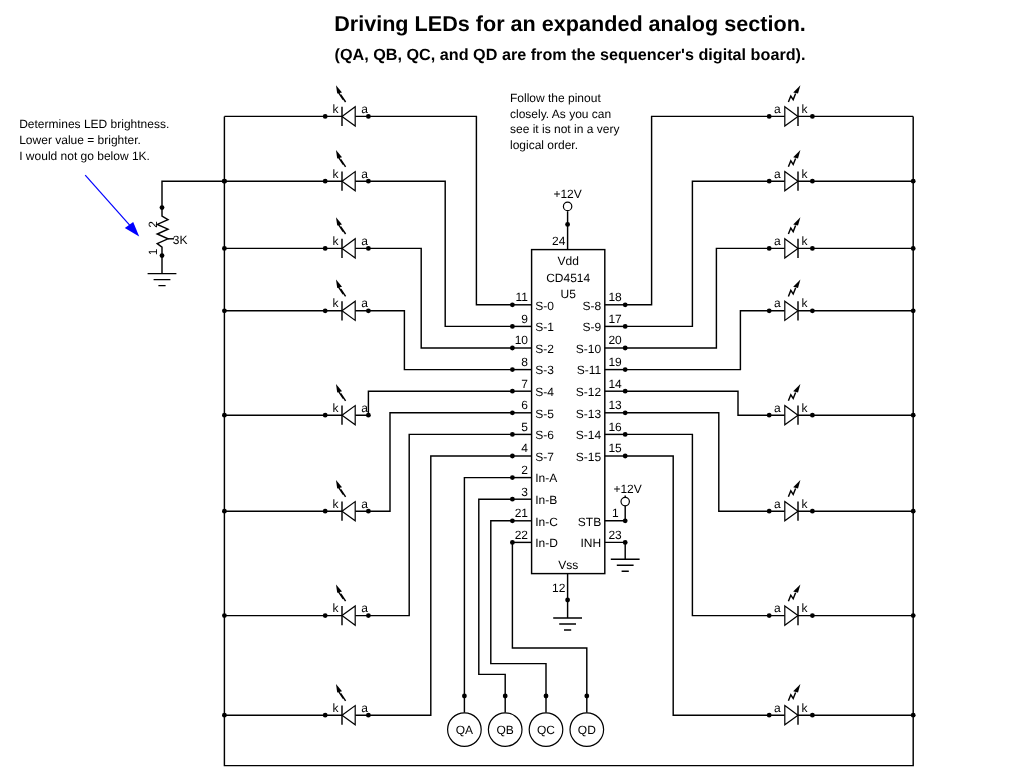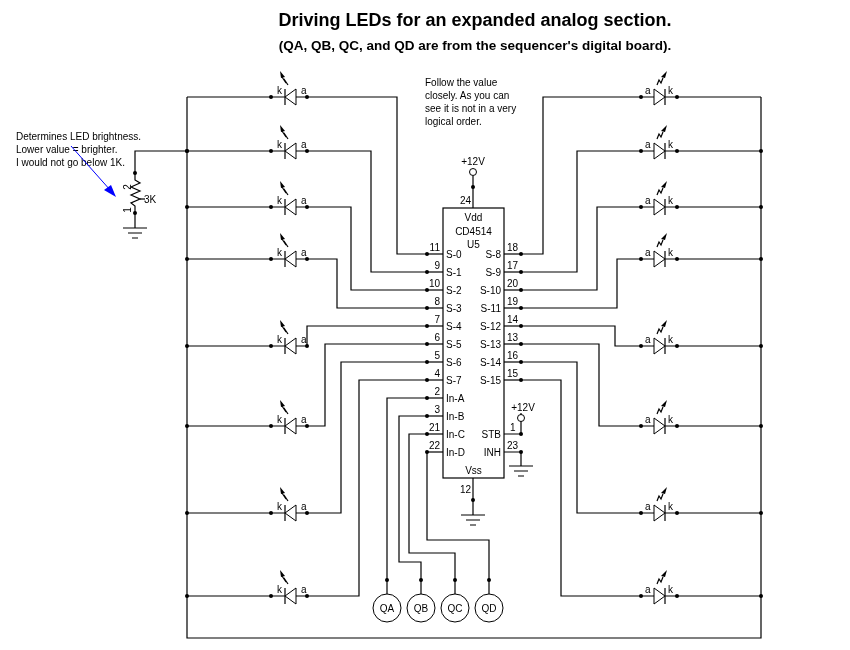--- a/index.html
+++ b/index.html
@@ -12,24 +12,24 @@
   .note { position: absolute; font-size: 10px; line-height: 13px; white-space: pre; }
   svg { position: absolute; left: 0; top: 0; }
   svg text { font-family: "Liberation Sans", "DejaVu Sans", sans-serif; font-size: 10px; fill: #000; }
   .wire { stroke: #000; stroke-width: 1.2; fill: none; }
 </style>
 </head>
 <body>
 
 <div class="title">Driving LEDs for an expanded analog section.</div>
 <div class="subtitle">(QA, QB, QC, and QD are from the sequencer's digital board).</div>
-<div class="note" style="left:16px; top:98px;margin-top:32px;">Determines LED brightness.
+<div class="note" style="left:16px; top:98px;">Determines LED brightness.
 Lower value = brighter.
 I would not go below 1K.</div>
-<div class="note" style="left:425px; top:76px;">Follow the value
+<div class="note" style="left:425px; top:76px;">Follow the pinout
 closely. As you can
 see it is not in a very
 logical order.</div>
 
 <svg id="schematic" width="850" height="650" viewBox="0 0 850 650">
   <g id="wires">
       <path d="M187 97 V638 H761 V97" class="wire"></path>
       <path d="M473 176 V208" class="wire"></path>
       <path d="M473 478 V515" class="wire"></path>
       <path d="M427 254 H443" class="wire"></path>

